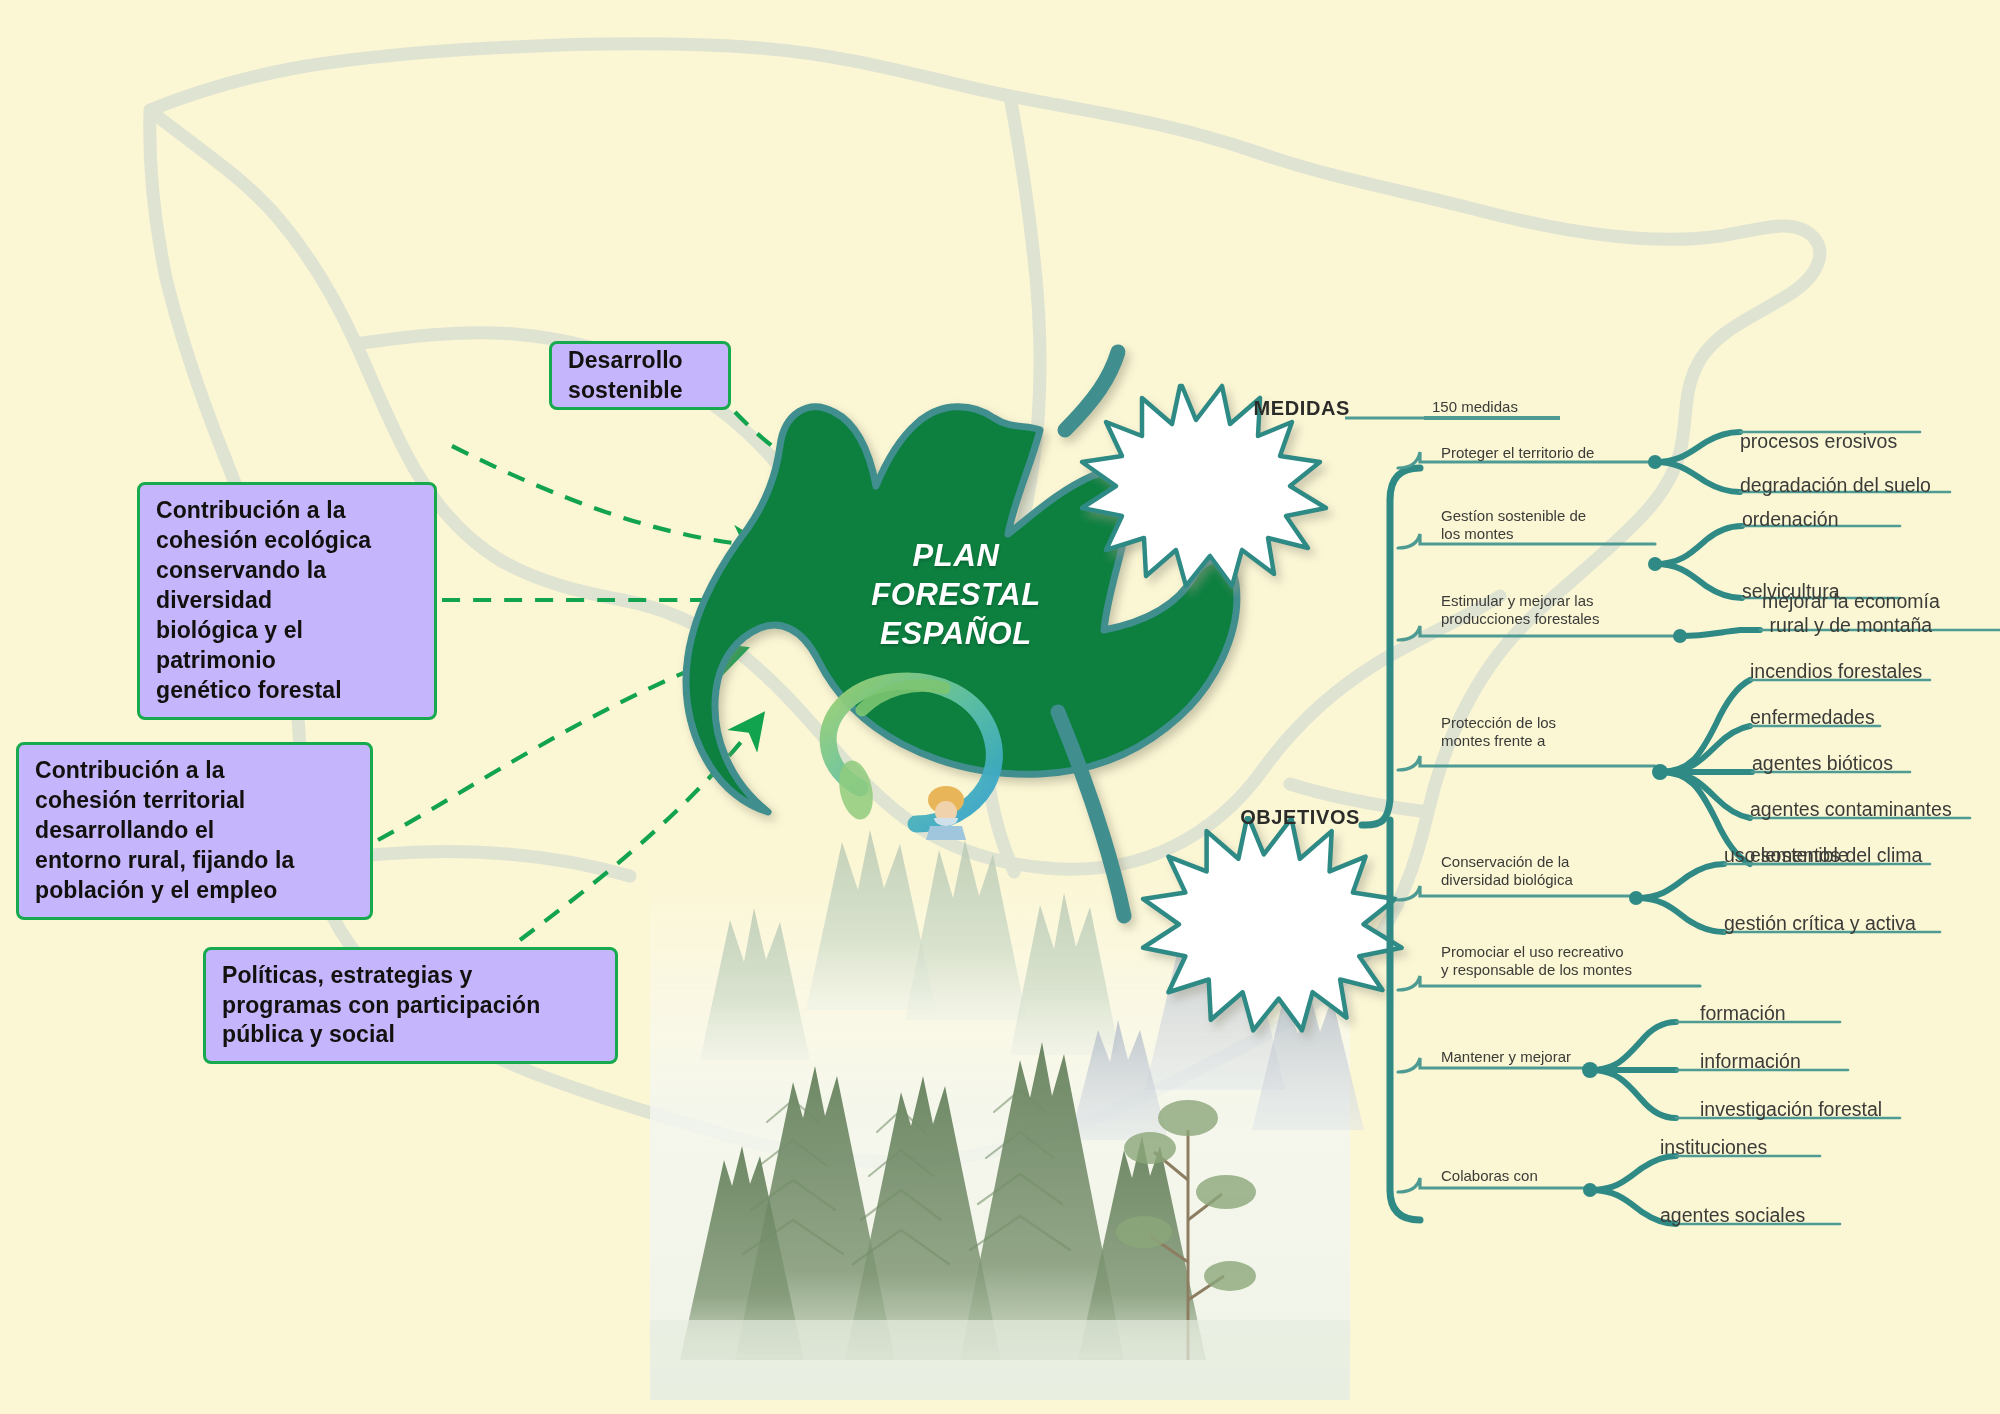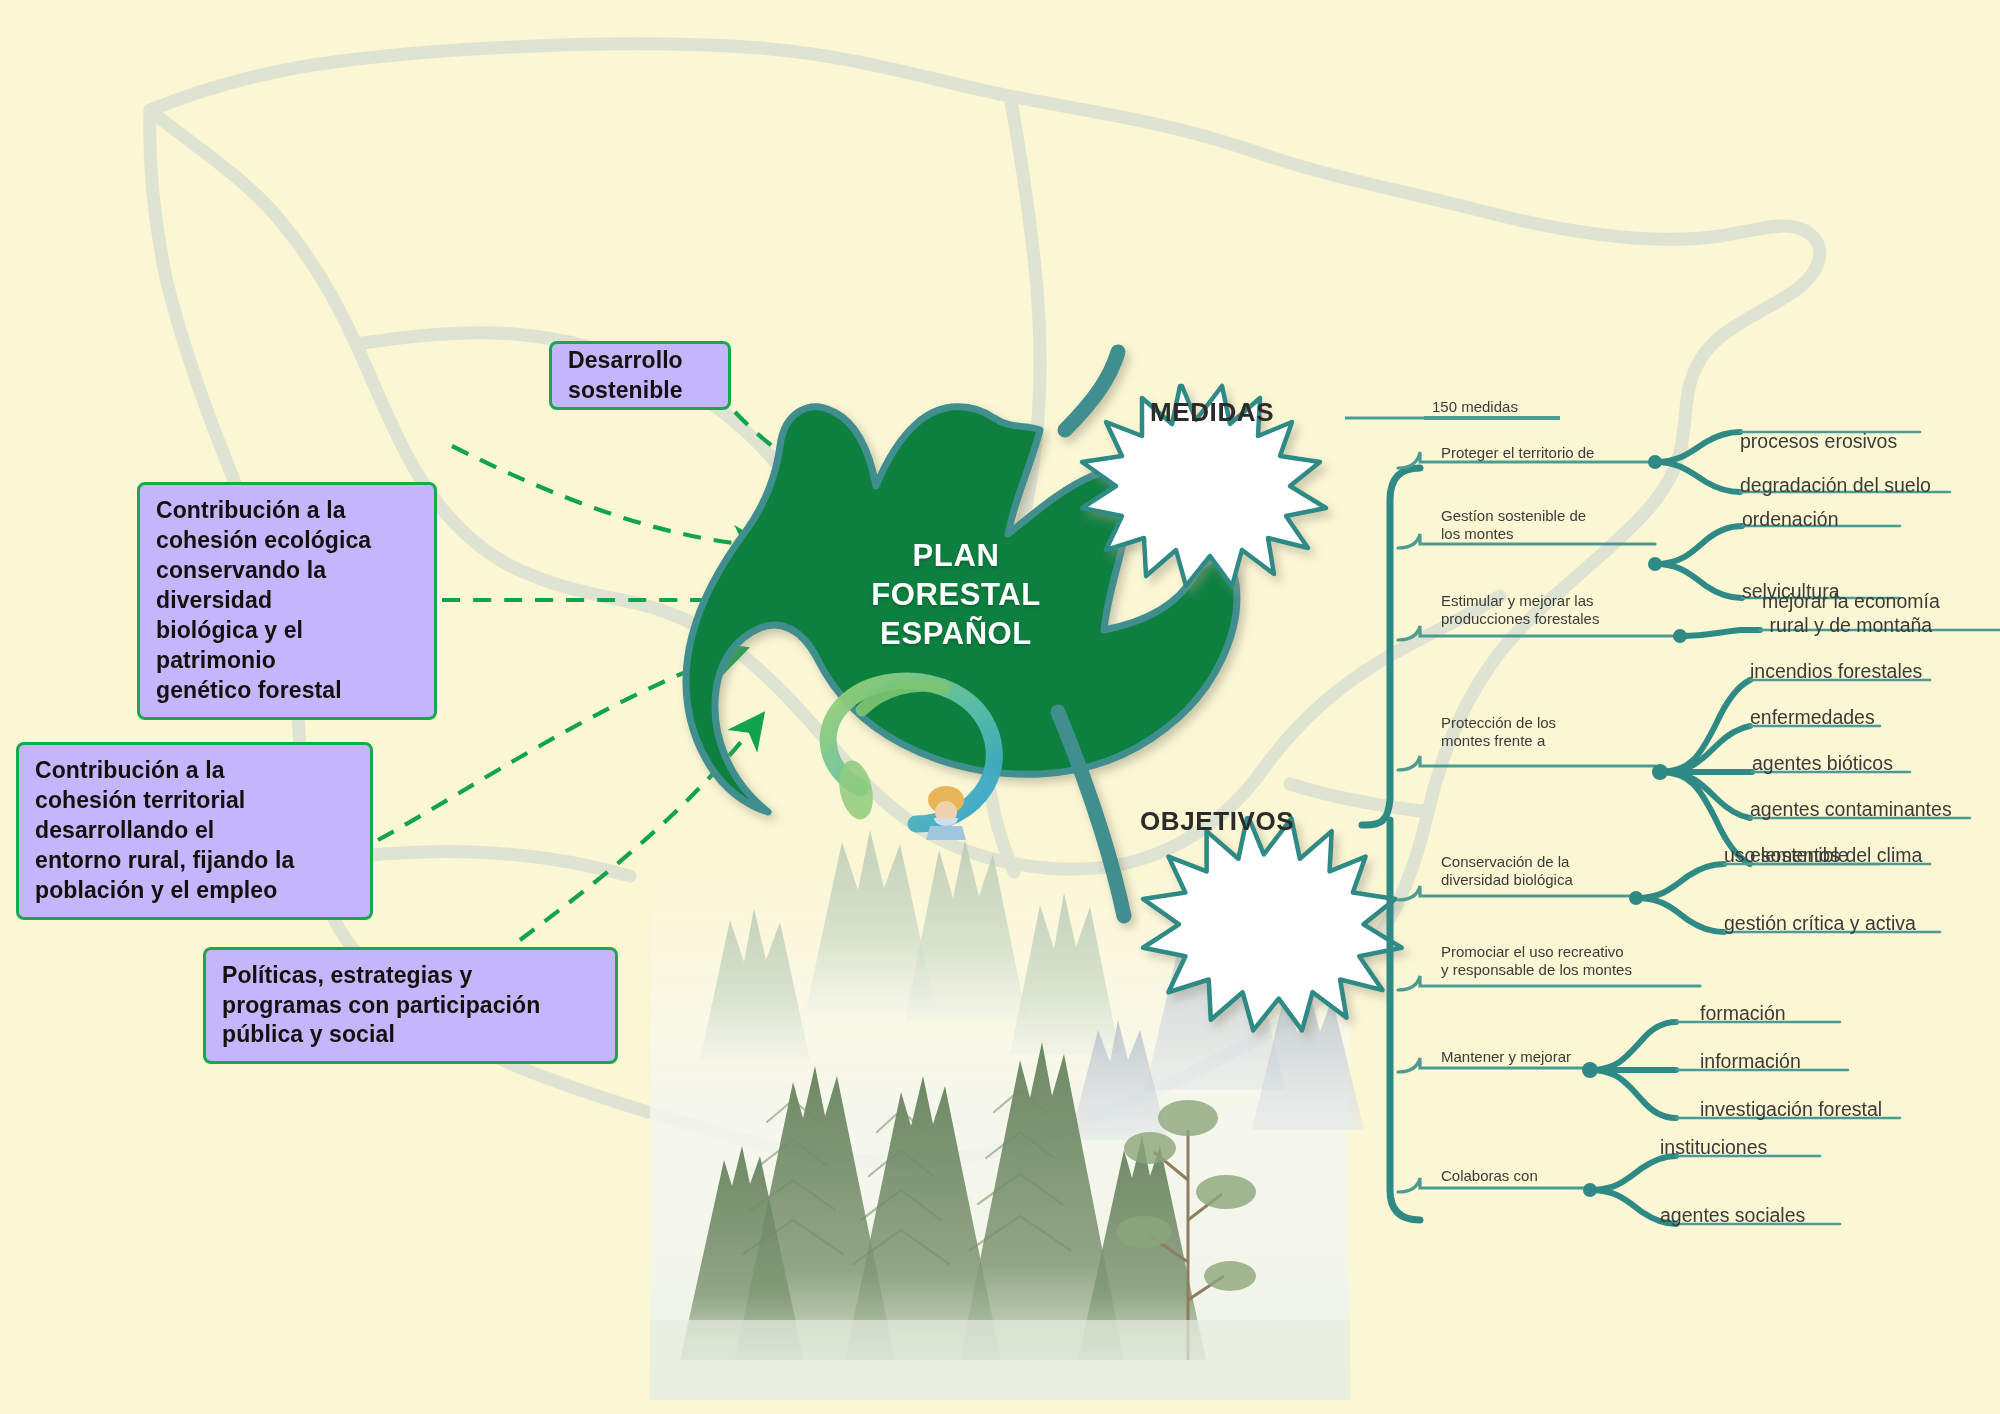--- a/index.html
+++ b/index.html
@@ -32,36 +32,37 @@
   #box-ecologica{left:137px;top:482px;width:300px;height:238px;font-size:23px;}
   #box-territorial{left:16px;top:742px;width:357px;height:178px;font-size:23px;}
   #box-politicas{left:203px;top:947px;width:415px;height:117px;font-size:23px;}
 
   
   #leaf-title{
     position:absolute;left:836px;top:536px;width:240px;
     text-align:center;color:#ffffff;font-weight:bold;font-size:31px;
     line-height:1.26;letter-spacing:.6px;
     text-shadow:0 2px 3px rgba(0,0,0,.22);
+    font-style:italic;
   }
   
   #logo{position:absolute;left:832px;top:700px;width:160px;height:110px;}
   #logo-main{
     position:absolute;left:0;top:42px;width:160px;text-align:center;
     font-size:20px;letter-spacing:7px;color:#2a2a28;font-family:"Liberation Sans",sans-serif;
   }
   #logo-sub{
     position:absolute;left:0;top:68px;width:160px;text-align:center;
     font-size:8.5px;letter-spacing:1.1px;color:#3a3a36;
   }
 
   
   .burst-label{
-    position:absolute;text-align:left;font-weight:bold;color:#2b2b29;
-    font-size:26px;letter-spacing:.6px;
+    position:absolute;text-align:right;font-weight:bold;color:#2b2b29;
+    font-size:20px;letter-spacing:.6px;
   }
   #label-medidas{left:1150px;top:397px;width:200px;}
   #label-objetivos{left:1140px;top:806px;width:220px;}
 
   
   .mm{
     position:absolute;color:#3b3b38;font-size:19.5px;line-height:1.22;
     white-space:pre-line;font-family:"Liberation Sans",sans-serif;
   }
   .mm.l1{font-size:15px;}

